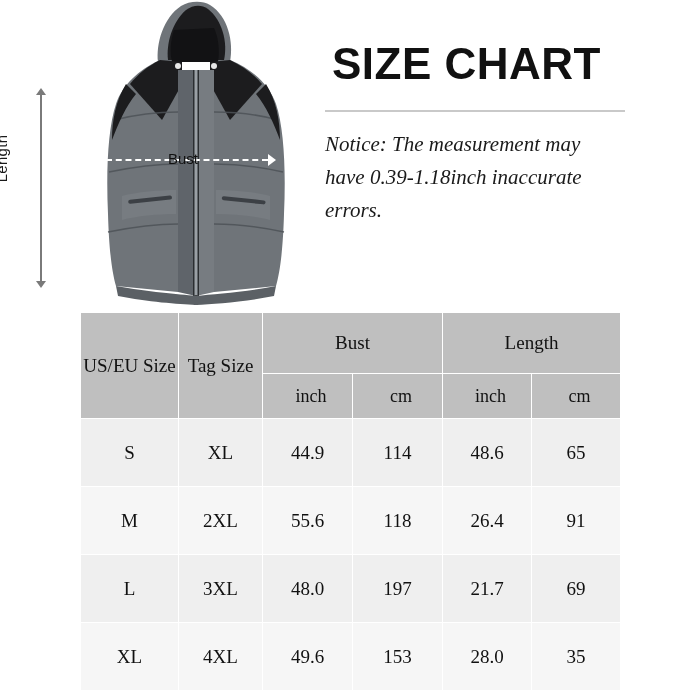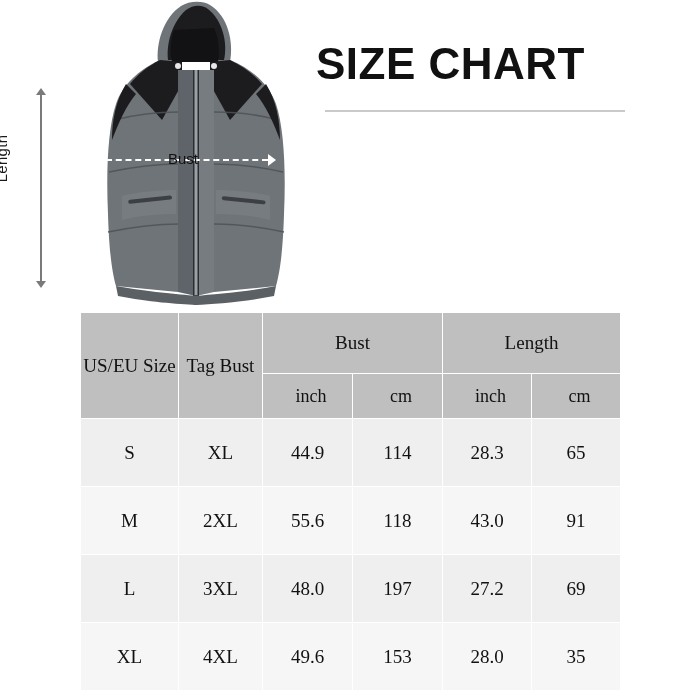--- a/index.html
+++ b/index.html
@@ -123,21 +123,21 @@
     background: transparent;
     font-family: "Liberation Sans", sans-serif;
   }
 
   
   .vest { position: absolute; left: 0; top: 0; width: 235px; height: 310px; }
 
   
   .headline {
     position: absolute;
-    left: 316px;
+    left: 332px;
     top: 40px;
     width: 350px;
   }
   .headline h1 {
     margin: 0;
     font-size: 44px;
     line-height: 48px;
     font-weight: bold;
     color: #111111;
     letter-spacing: 0.5px;
@@ -267,69 +267,70 @@
       <div class="arrow-l"></div>
       <div class="dashline"></div>
       <div class="arrow-r"></div>
     </div>
     <div class="bust-label">Bust</div>
 
     <div class="headline">
       <h1>SIZE CHART</h1>
     </div>
     <div class="rule"></div>
+    <div class="notice">Notice: The measurement may have 0.39-1.18inch inaccurate errors.</div>
   </div>
 
   <div class="table-wrap">
     <table class="size-chart">
       <colgroup>
         <col class="c1">
           <col class="c2">
           <col class="c3">
           <col class="c4">
           <col class="c5">
           <col class="c6">
       </colgroup>
       <thead>
         <tr class="hrow1">
           <th rowspan="2">US/EU Size</th>
-          <th rowspan="2">Tag Bust</th>
+          <th rowspan="2">Tag Size</th>
           <th colspan="2">Bust</th>
           <th colspan="2">Length</th>
         </tr>
         <tr class="hrow2">
           <th>inch</th>
           <th>cm</th>
           <th>inch</th>
           <th>cm</th>
         </tr>
       </thead>
       <tbody>
         <tr>
           <td>S</td>
           <td>XL</td>
           <td>44.9</td>
           <td>114</td>
-          <td>28.3</td>
+          <td>48.6</td>
           <td>65</td>
         </tr>
         <tr>
           <td>M</td>
           <td>2XL</td>
           <td>55.6</td>
           <td>118</td>
-          <td>43.0</td>
+          <td>26.4</td>
           <td>91</td>
         </tr>
         <tr>
           <td>L</td>
           <td>3XL</td>
           <td>48.0</td>
           <td>197</td>
-          <td>27.2</td>
+          <td>21.7</td>
           <td>69</td>
         </tr>
         <tr>
           <td>XL</td>
           <td>4XL</td>
           <td>49.6</td>
           <td>153</td>
           <td>28.0</td>
           <td>35</td>
         </tr>

